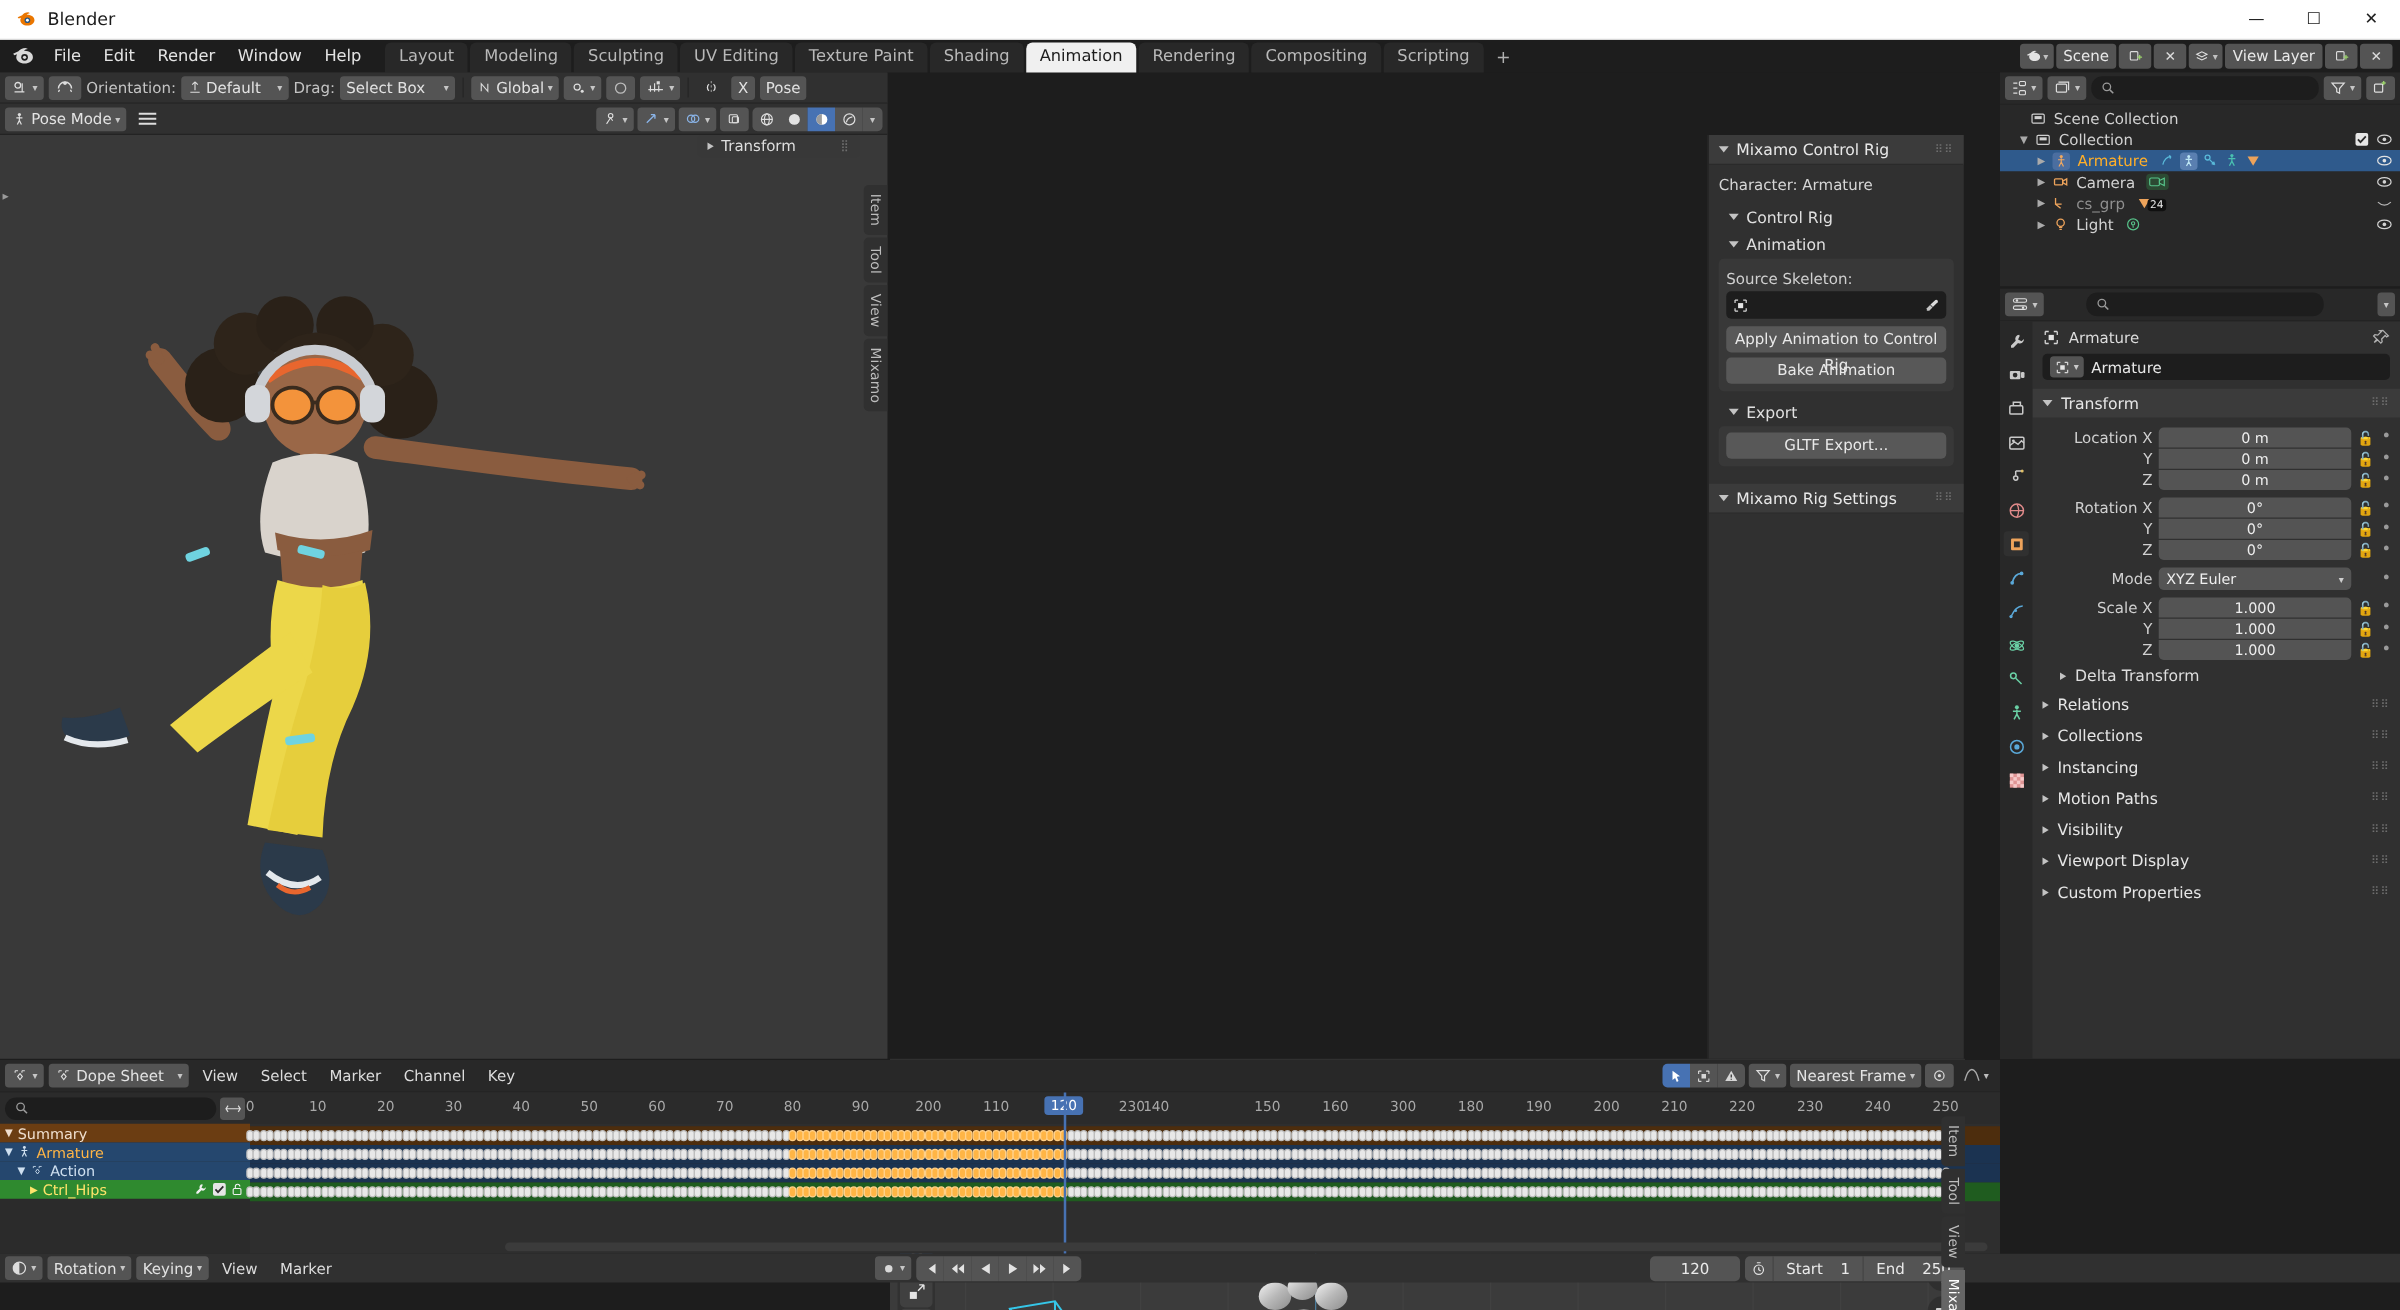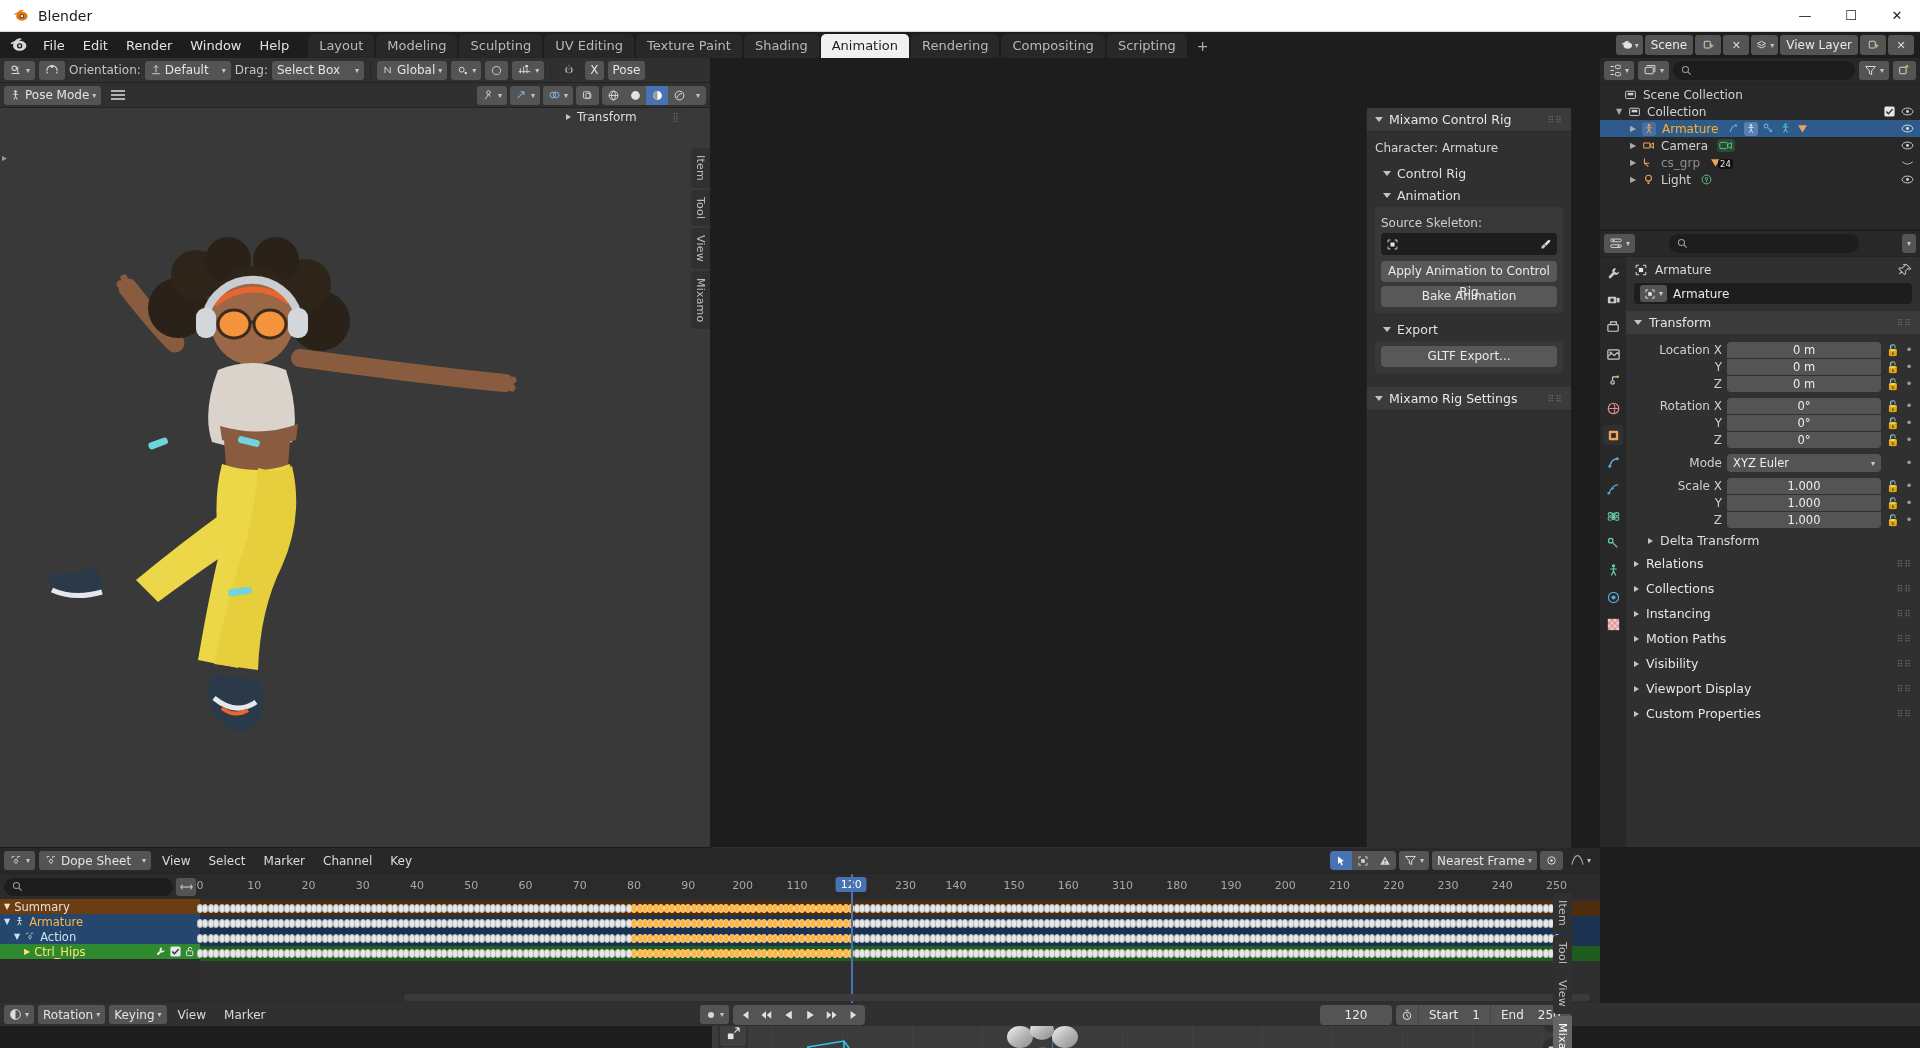--- a/index.html
+++ b/index.html
@@ -1588,24 +1588,24 @@
           <div class="tick" style="left: 217.054px;">40</div>
           <div class="tick" style="left: 271.318px;">50</div>
           <div class="tick" style="left: 325.581px;">60</div>
           <div class="tick" style="left: 379.845px;">70</div>
           <div class="tick" style="left: 434.109px;">80</div>
           <div class="tick" style="left: 488.372px;">90</div>
           <div class="tick" style="left: 542.636px;">200</div>
           <div class="tick" style="left: 596.899px;">110</div>
           <div class="tick cur" style="left: 651.163px;">120</div>
           <div class="tick" style="left: 705.426px;">230</div>
-          <div class="tick" style="left: 756px;">140</div>
+          <div class="tick" style="left: 725px;">140</div>
           <div class="tick" style="left: 813.953px;">150</div>
           <div class="tick" style="left: 868.217px;">160</div>
-          <div class="tick" style="left: 922.481px;">310</div>
+          <div class="tick" style="left: 922.481px;">300</div>
           <div class="tick" style="left: 976.744px;">180</div>
           <div class="tick" style="left: 1031.01px;">190</div>
           <div class="tick" style="left: 1085.27px;">200</div>
           <div class="tick" style="left: 1139.53px;">210</div>
           <div class="tick" style="left: 1193.8px;">220</div>
           <div class="tick" style="left: 1248.06px;">230</div>
           <div class="tick" style="left: 1302.33px;">240</div>
           <div class="tick" style="left: 1356.59px;">250</div>
         </div>
       <div id="kf-rows">

